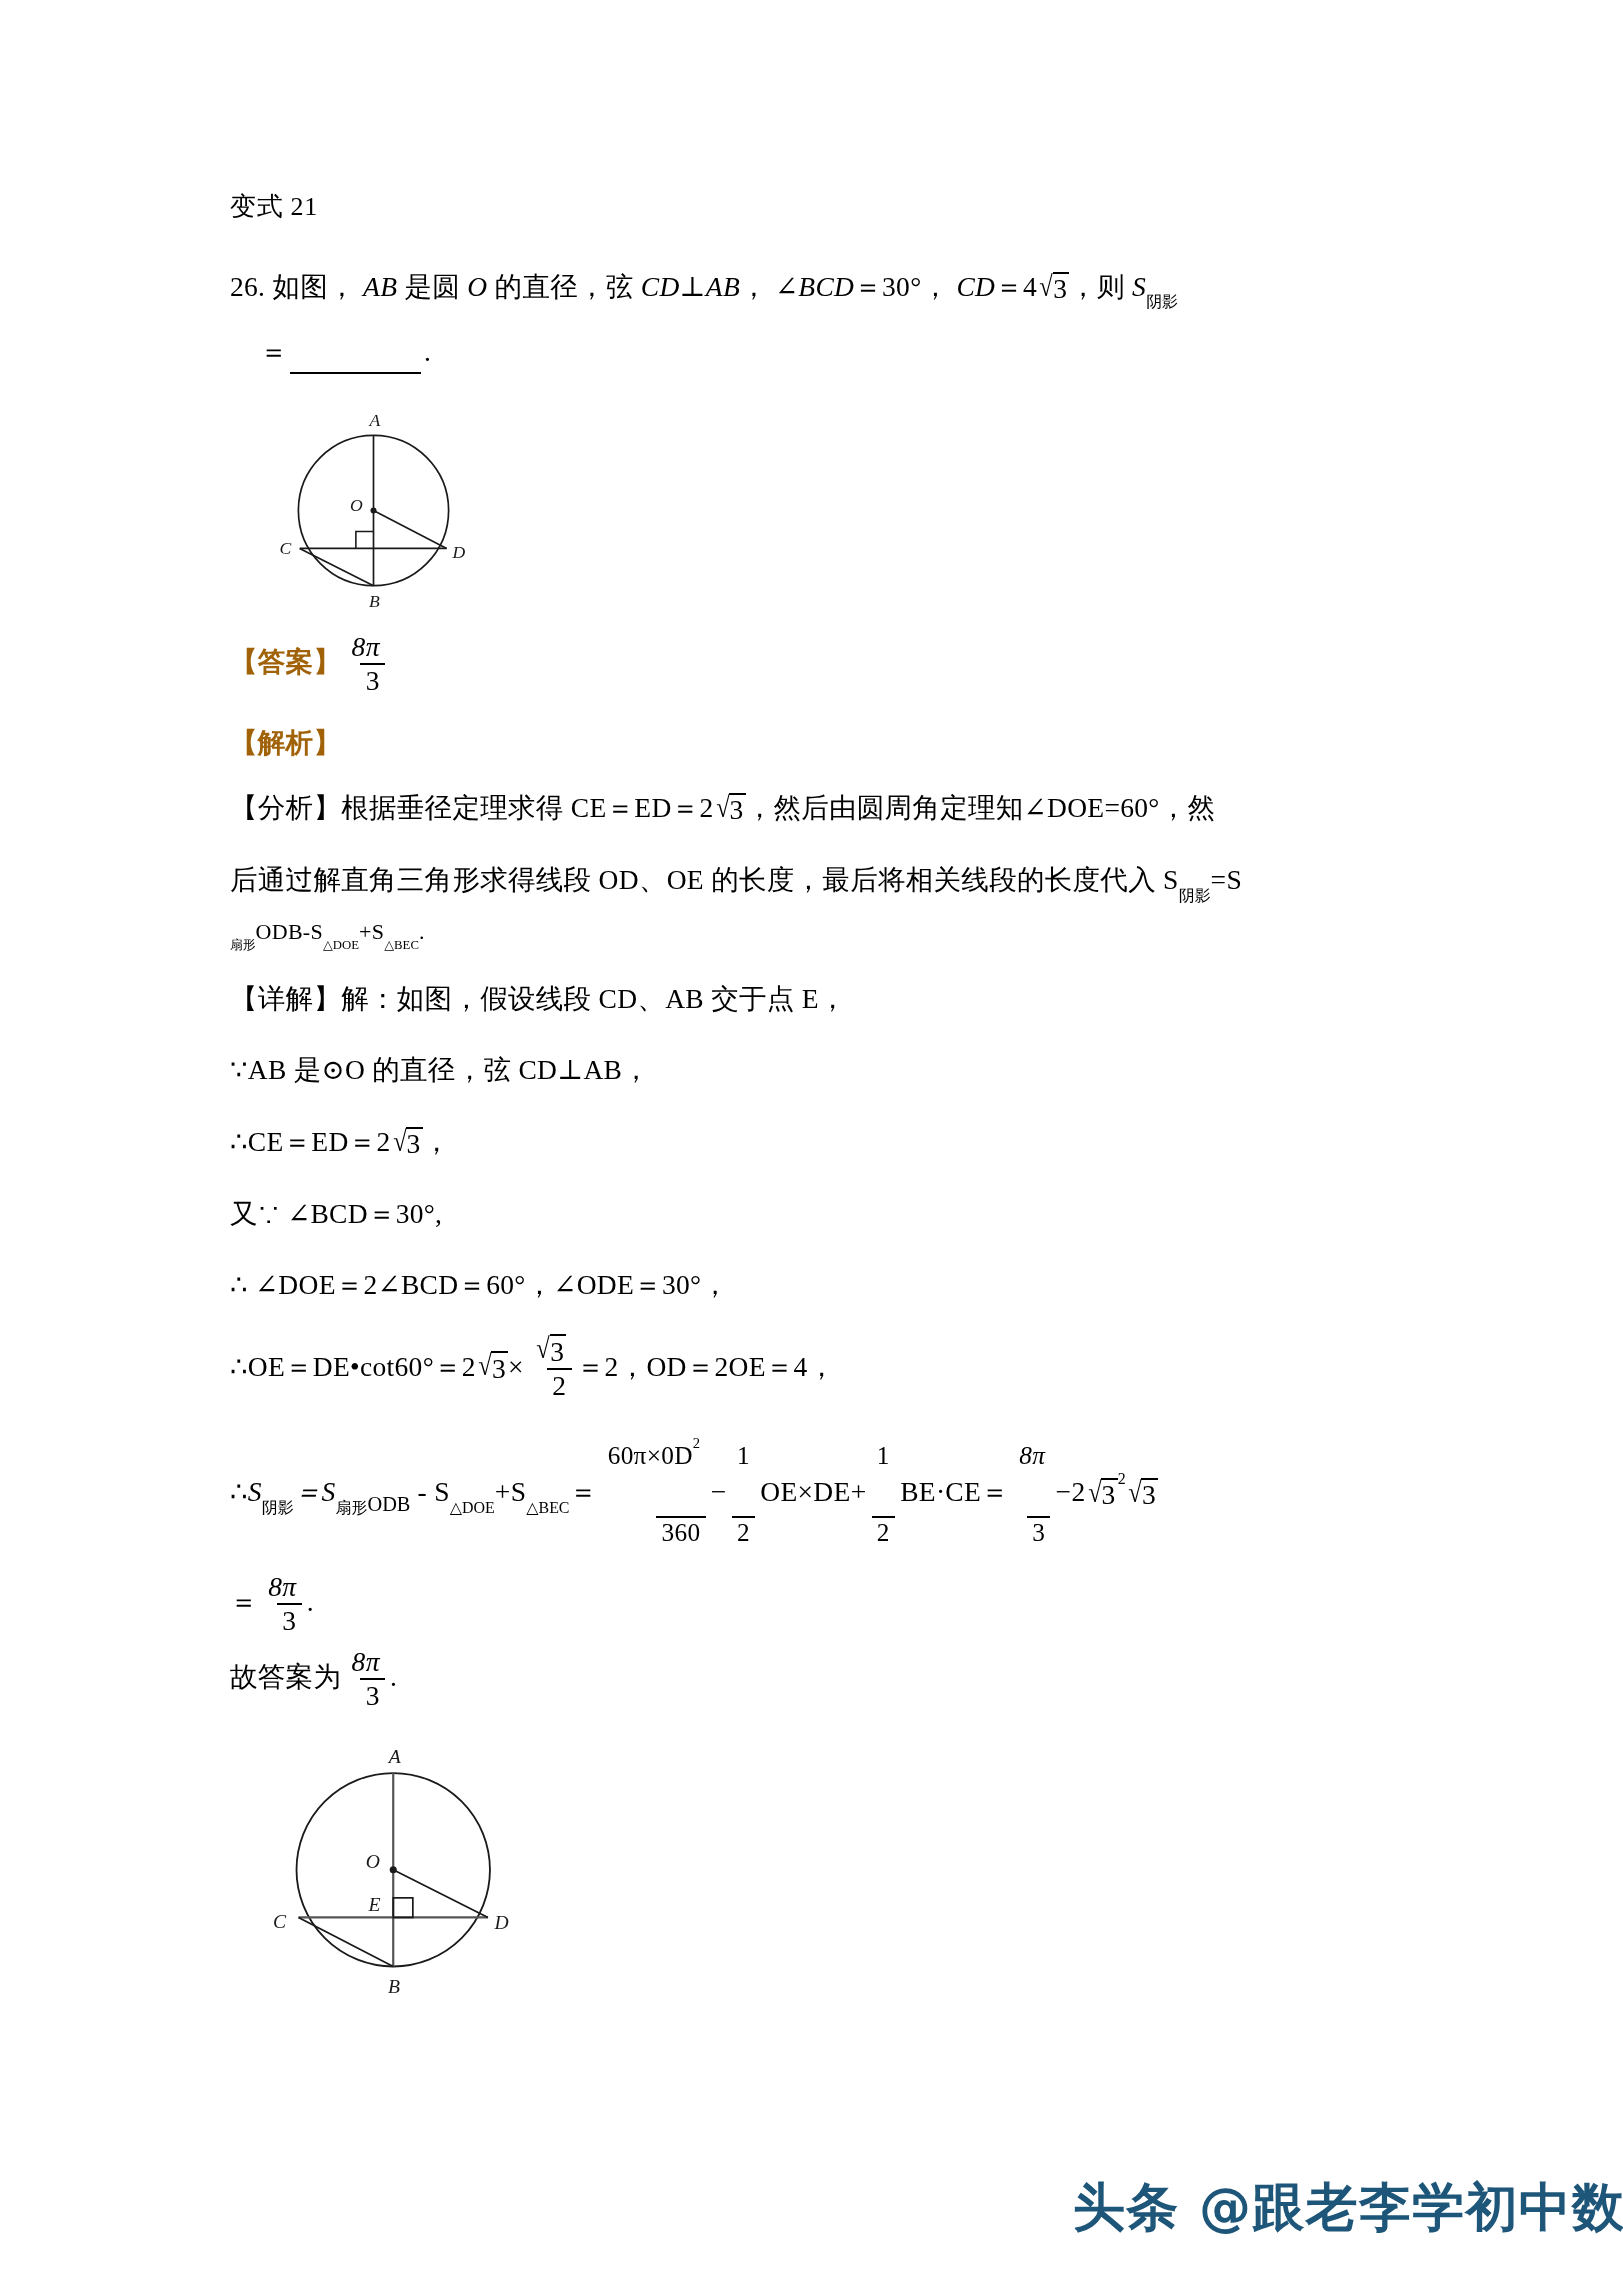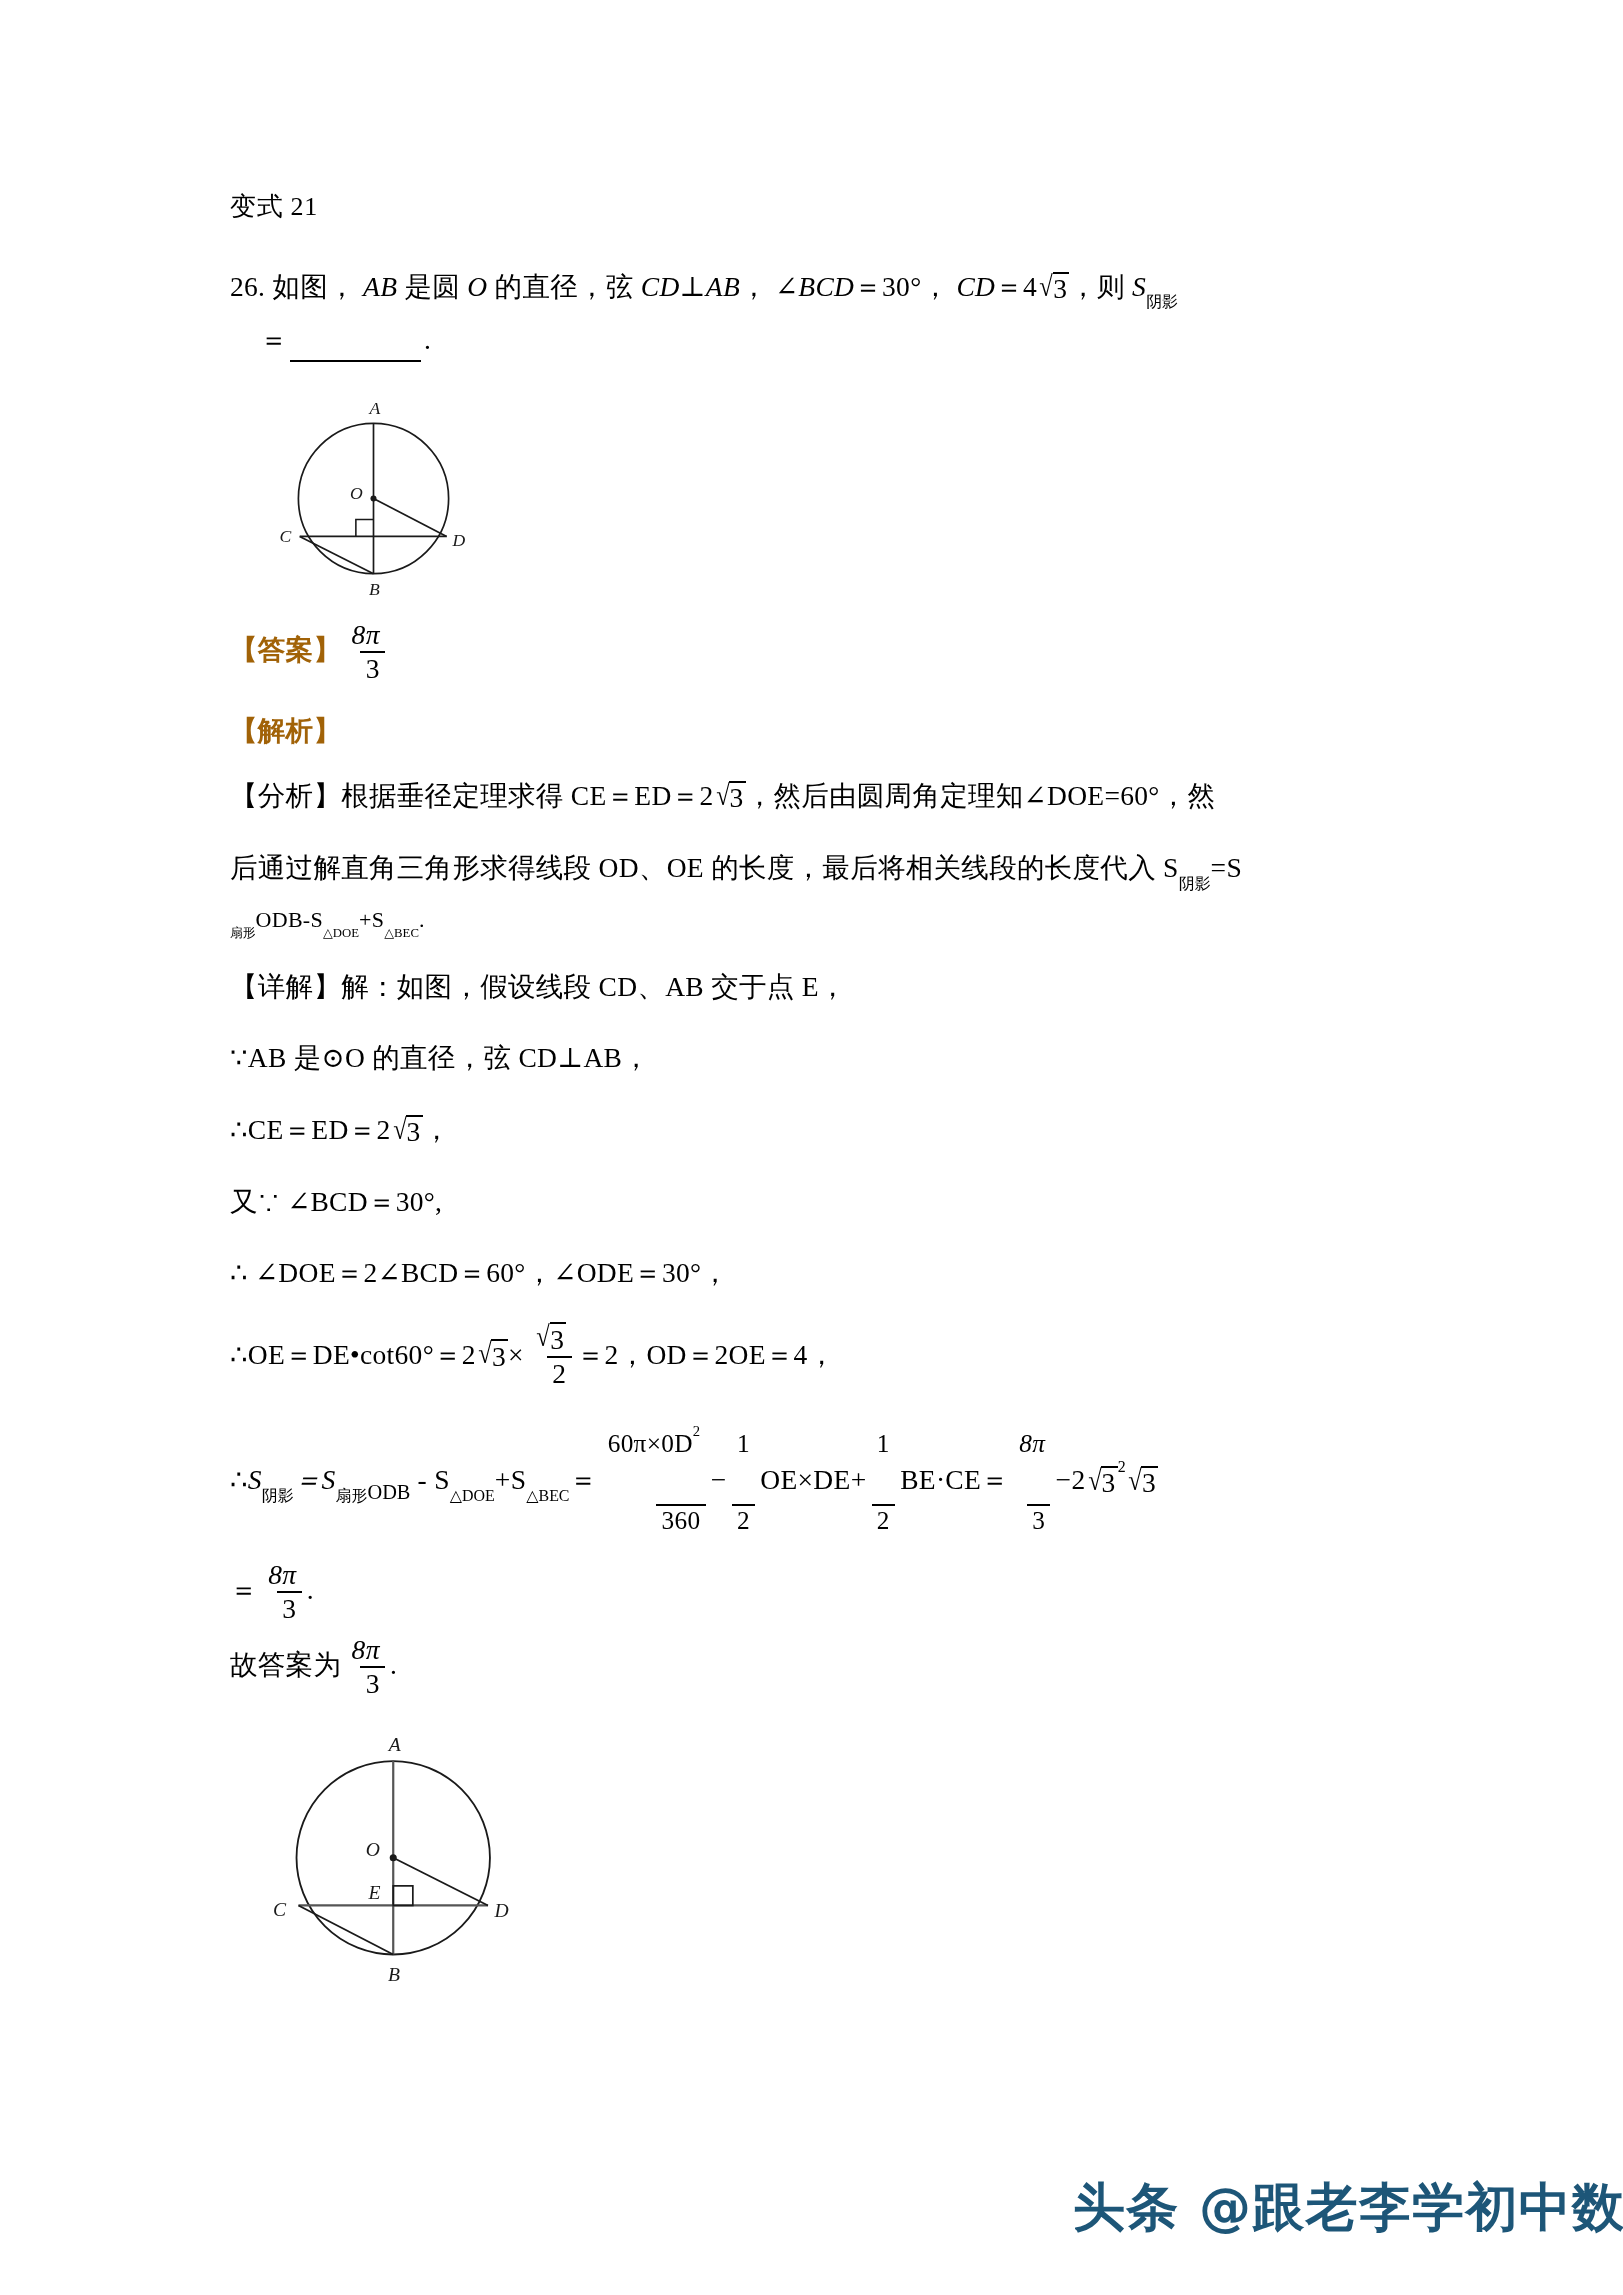--- a/index.html
+++ b/index.html
@@ -127,21 +127,21 @@
   }
 </style>
 </head>
 <body>
 
 <div class="page">
   <div class="content">
 
     <div class="heading">变式 21</div>
 
-    <div class="para" style="margin-bottom:9px;">
+    <div class="para" style="margin-bottom:21px;">
       <span>26.</span>
       <span>如图，</span>
       <span class="ital">AB</span>
       <span>是圆</span>
       <span class="ital">O</span>
       <span>的直径，弦</span>
       <span class="ital">CD</span><span>⊥</span><span class="ital">AB</span><span>，</span>
       <span>∠</span><span class="ital">BCD</span><span>＝30°</span><span>，</span>
       <span class="ital">CD</span><span>＝4</span><span class="sqrt">
           <span class="radical">√</span>

